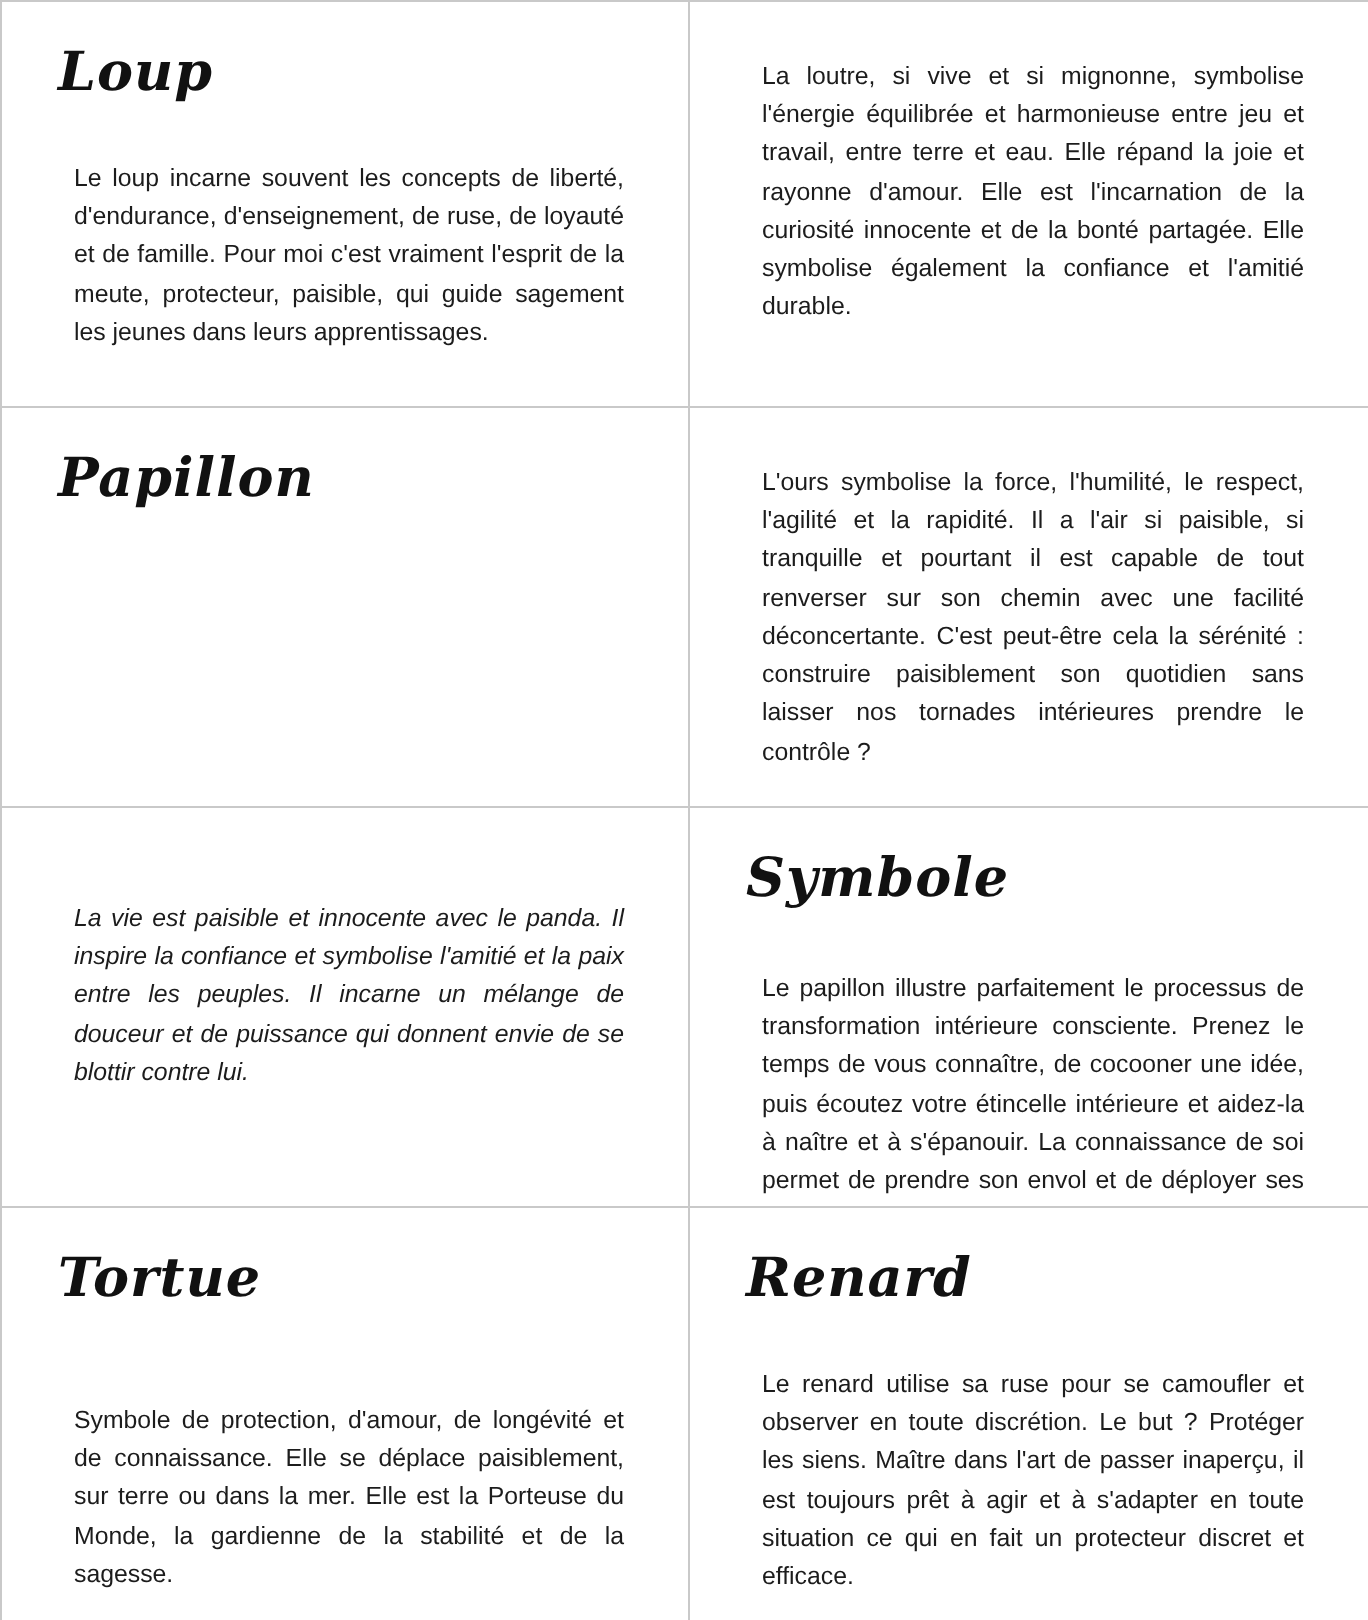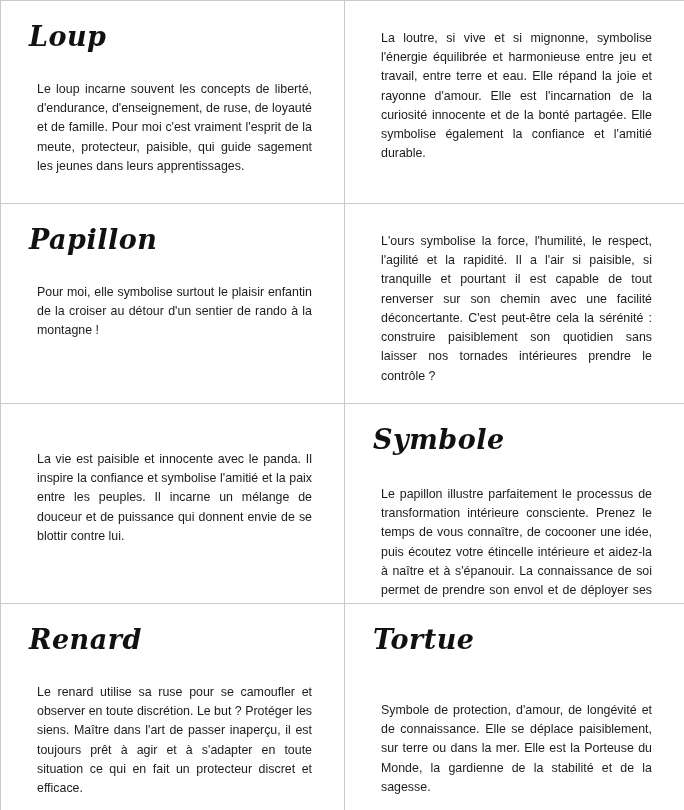--- a/index.html
+++ b/index.html
@@ -64,39 +64,38 @@
     <div class="cell-title">Loup</div>
     <p class="cell-body">Le loup incarne souvent les concepts de liberté, d'endurance, d'enseignement, de ruse, de loyauté et de famille. Pour moi c'est vraiment l'esprit de la meute, protecteur, paisible, qui guide sagement les jeunes dans leurs apprentissages.</p>
   </div>
 
   <div class="cell">
     <p class="cell-body">La loutre, si vive et si mignonne, symbolise l'énergie équilibrée et harmonieuse entre jeu et travail, entre terre et eau. Elle répand la joie et rayonne d'amour. Elle est l'incarnation de la curiosité innocente et de la bonté partagée. Elle symbolise également la confiance et l'amitié durable.</p>
   </div>
 
   <div class="cell">
     <div class="cell-title">Papillon</div>
-    <p class="cell-body">Pour moi, elle symbolise surtout le plaisir enfantin de la croiser au détour d'un sentier de rando à la montagne !</p>
   </div>
 
   <div class="cell">
     <p class="cell-body">L'ours symbolise la force, l'humilité, le respect, l'agilité et la rapidité. Il a l'air si paisible, si tranquille et pourtant il est capable de tout renverser sur son chemin avec une facilité déconcertante. C'est peut-être cela la sérénité : construire paisiblement son quotidien sans laisser nos tornades intérieures prendre le contrôle ?</p>
   </div>
 
   <div class="cell">
-    <p class="cell-body" style="margin-top:32px;">La vie est paisible et innocente avec le panda. Il inspire la confiance et symbolise l'amitié et la paix entre les peuples. Il incarne un mélange de douceur et de puissance qui donnent envie de se blottir contre lui.</p>
+    <p class="cell-body" style="margin-top:32px;font-style:italic;">La vie est paisible et innocente avec le panda. Il inspire la confiance et symbolise l'amitié et la paix entre les peuples. Il incarne un mélange de douceur et de puissance qui donnent envie de se blottir contre lui.</p>
   </div>
 
   <div class="cell">
     <div class="cell-title">Symbole</div>
     <p class="cell-body" style="margin-top:16px;">Le papillon illustre parfaitement le processus de transformation intérieure consciente. Prenez le temps de vous connaître, de cocooner une idée, puis écoutez votre étincelle intérieure et aidez-la à naître et à s'épanouir. La connaissance de soi permet de prendre son envol et de déployer ses ailes, jusqu'au prochain cycle de métamorphose.</p>
   </div>
 
   <div class="cell">
-    <div class="cell-title">Renard</div>
-    <p class="cell-body" style="margin-top:14px;">Le renard utilise sa ruse pour se camoufler et observer en toute discrétion. Le but ? Protéger les siens. Maître dans l'art de passer inaperçu, il est toujours prêt à agir et à s'adapter en toute situation ce qui en fait un protecteur discret et efficace.</p>
+    <div class="cell-title">Tortue</div>
+    <p class="cell-body" style="margin-top:32px;">Symbole de protection, d'amour, de longévité et de connaissance. Elle se déplace paisiblement, sur terre ou dans la mer. Elle est la Porteuse du Monde, la gardienne de la stabilité et de la sagesse.</p>
   </div>
 
   <div class="cell">
-    <div class="cell-title">Tortue</div>
-    <p class="cell-body" style="margin-top:32px;">Symbole de protection, d'amour, de longévité et de connaissance. Elle se déplace paisiblement, sur terre ou dans la mer. Elle est la Porteuse du Monde, la gardienne de la stabilité et de la sagesse.</p>
+    <div class="cell-title">Renard</div>
+    <p class="cell-body" style="margin-top:14px;">Le renard utilise sa ruse pour se camoufler et observer en toute discrétion. Le but ? Protéger les siens. Maître dans l'art de passer inaperçu, il est toujours prêt à agir et à s'adapter en toute situation ce qui en fait un protecteur discret et efficace.</p>
   </div>
 
 </div>
 
 </body></html>

